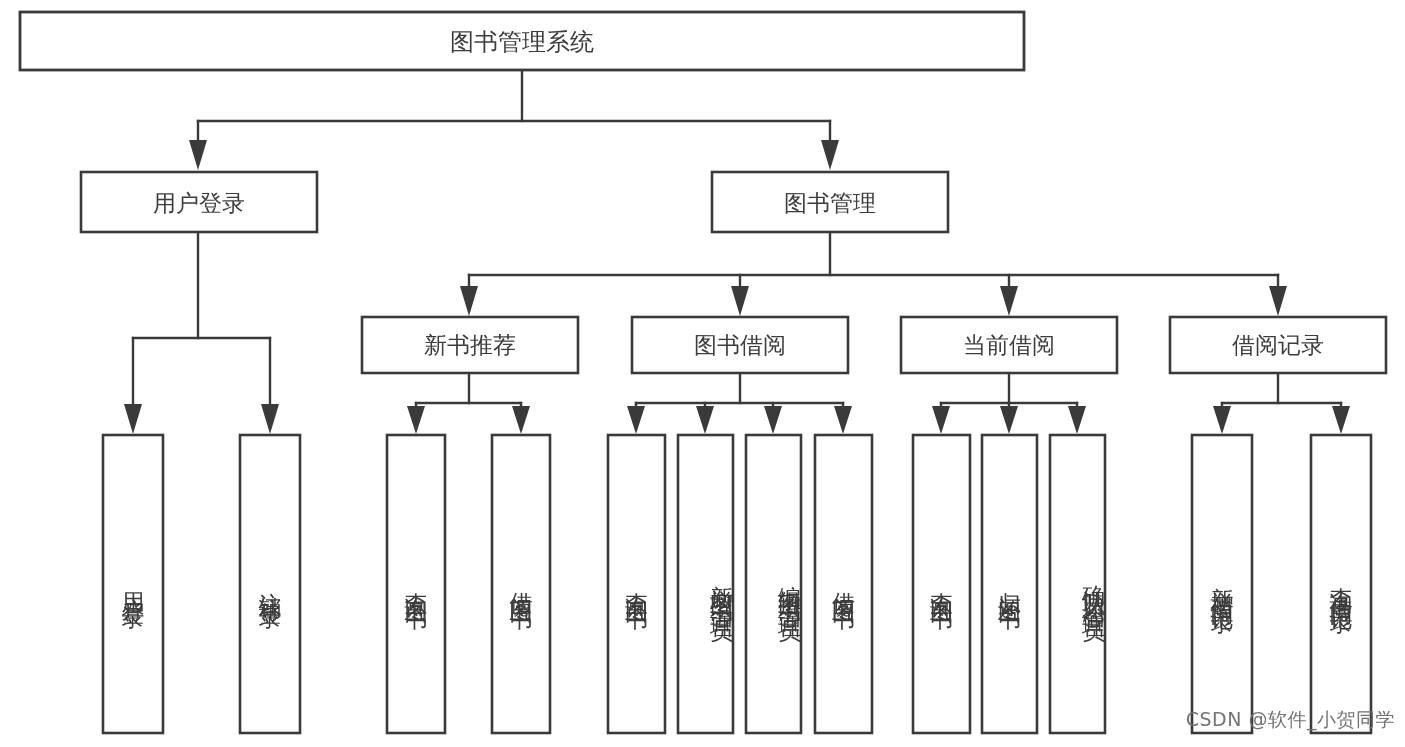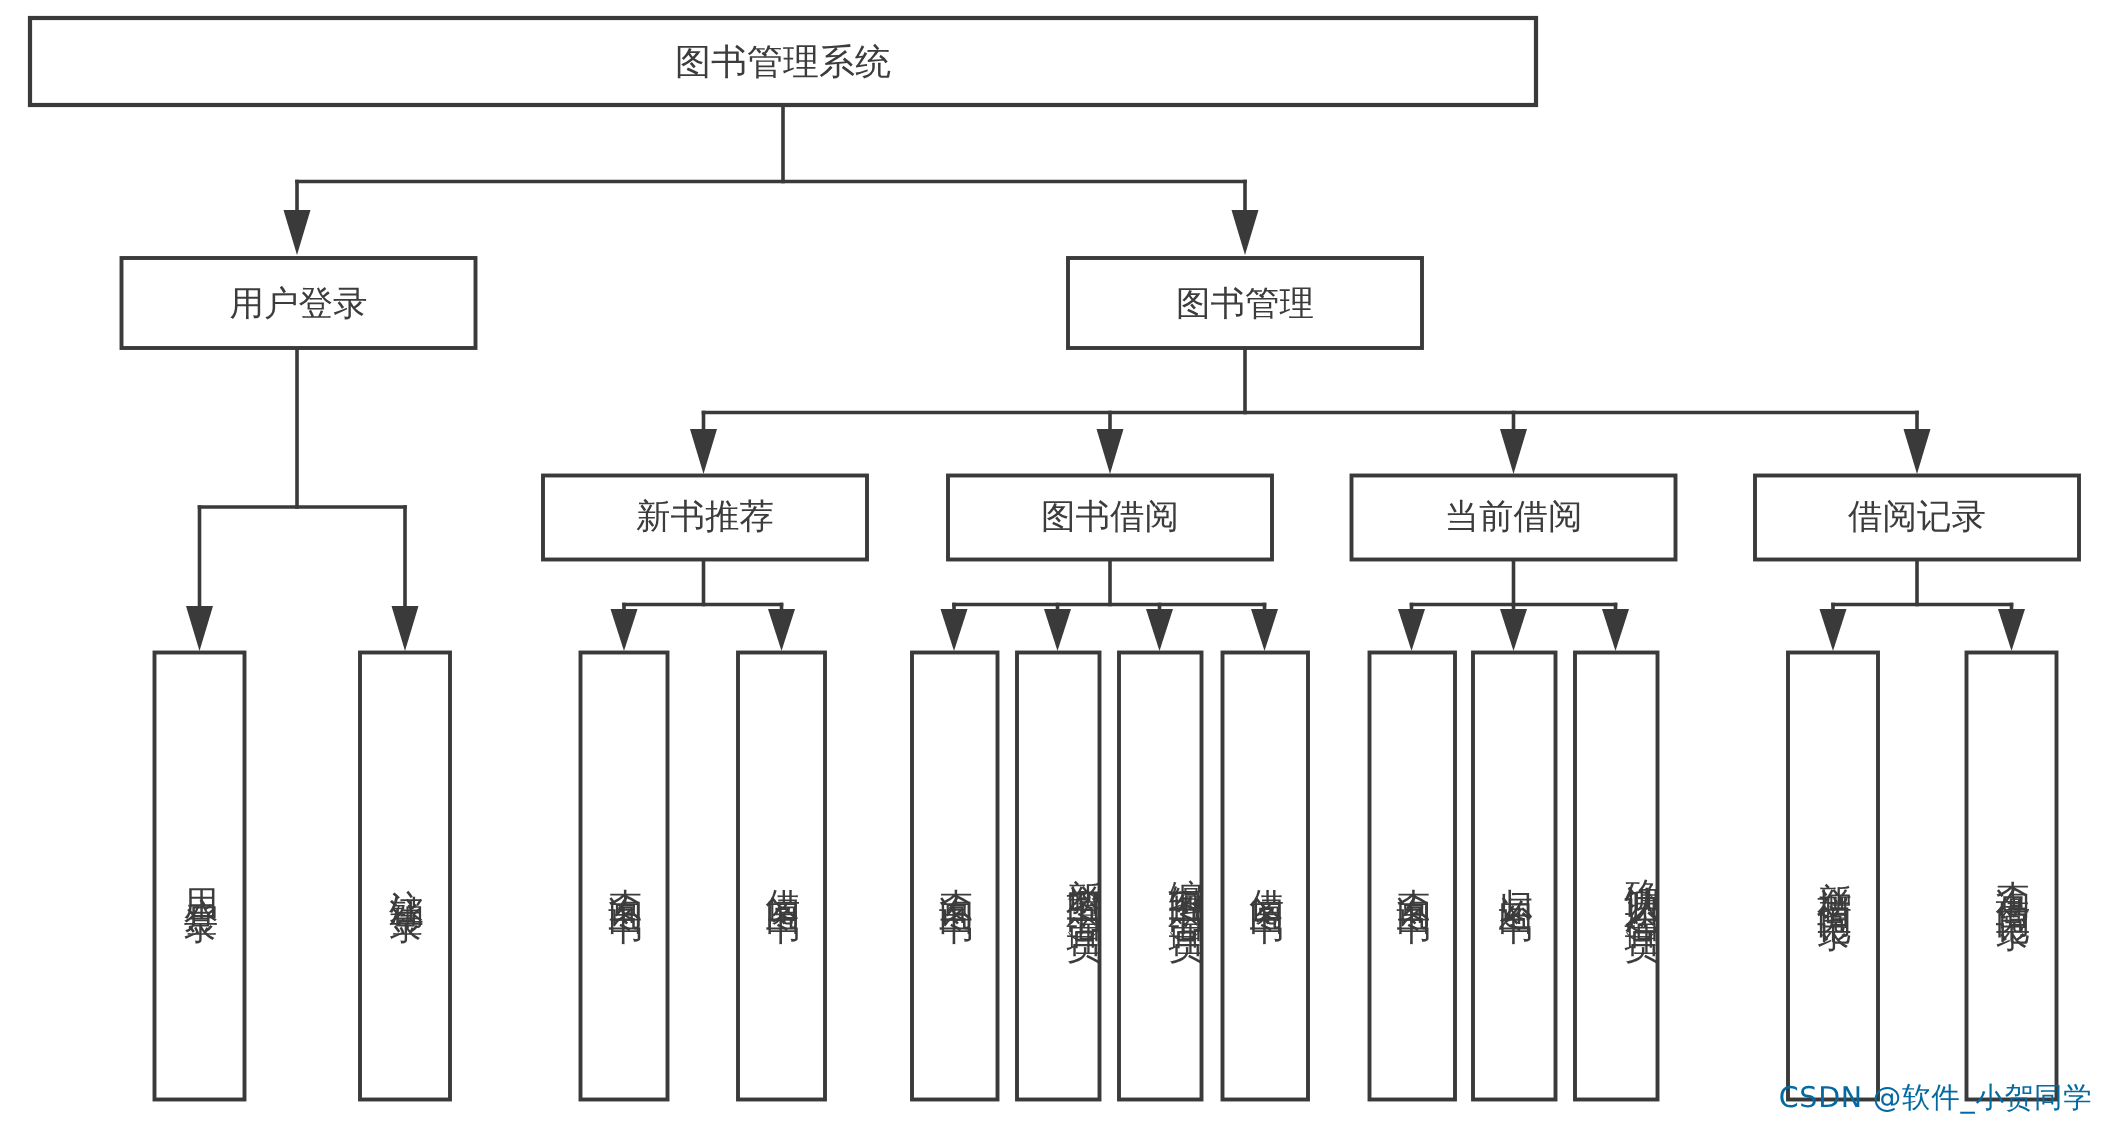--- a/index.html
+++ b/index.html
@@ -64,24 +64,24 @@
     font-family: "DejaVu Sans", "Liberation Sans", sans-serif;
     font-size: 23px;
     color: #3c3c3c;
     line-height: 1;
     pointer-events: none;
     white-space: nowrap;
   }
   .watermark {
     position: absolute;
     right: 10px;
-    bottom: 2px;
+    bottom: 14px;
     font-family: "DejaVu Sans", "Liberation Sans", sans-serif;
     font-size: 19px;
-    color: #0369a1;
+    color: #737373;
     letter-spacing: 0.5px;
     white-space: nowrap;
   }
 </style>
 </head>
 <body>
 
 <div id="canvas">
 
   <svg class="diagram" viewBox="0 0 1405 747">

